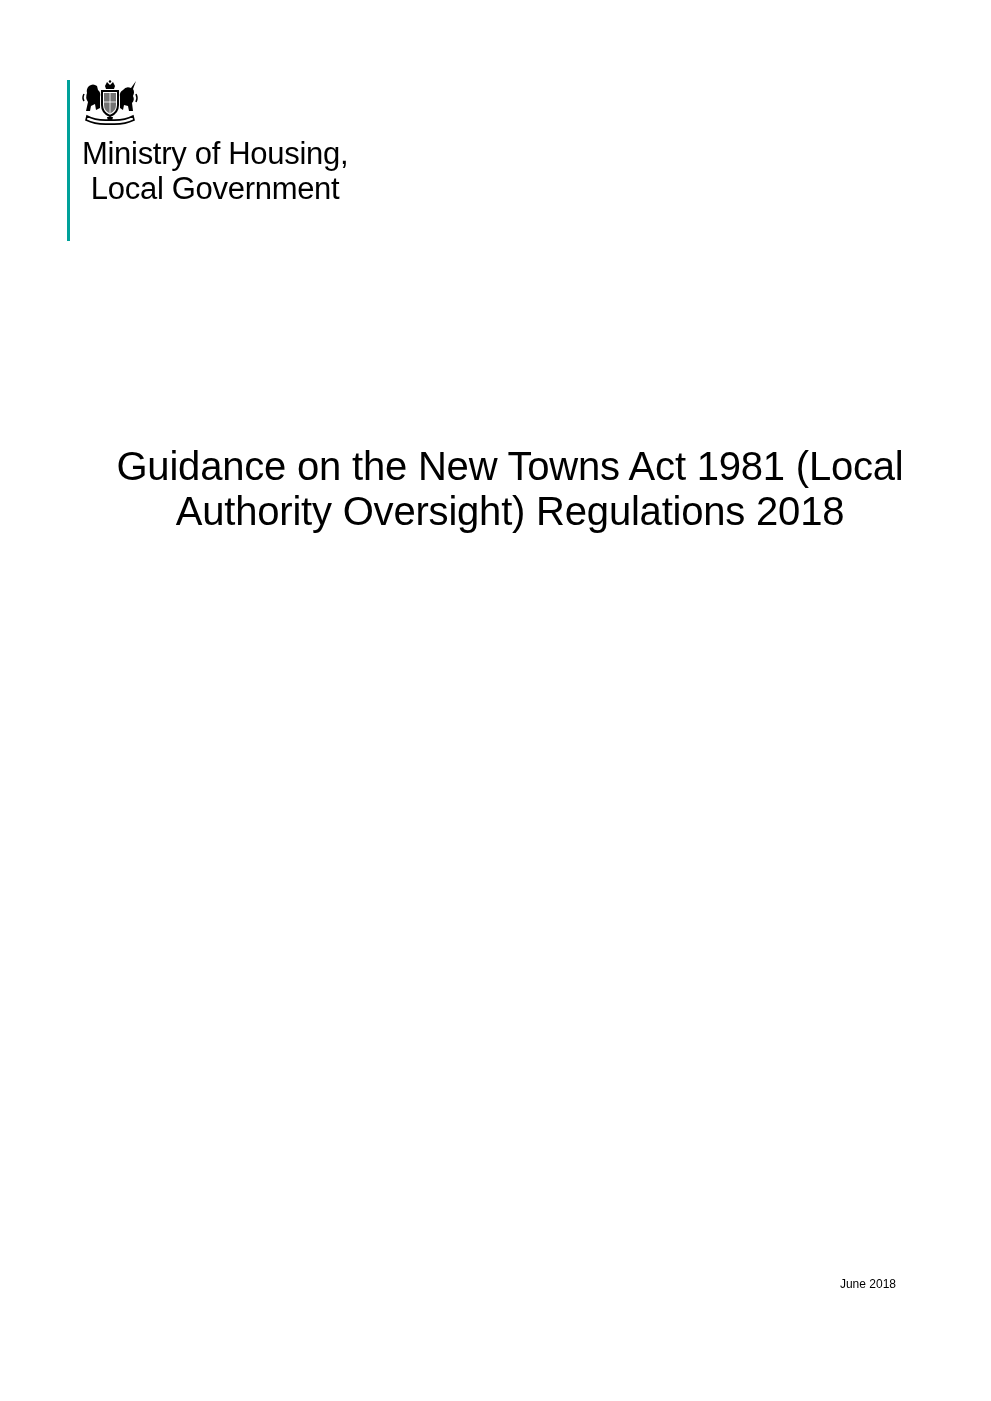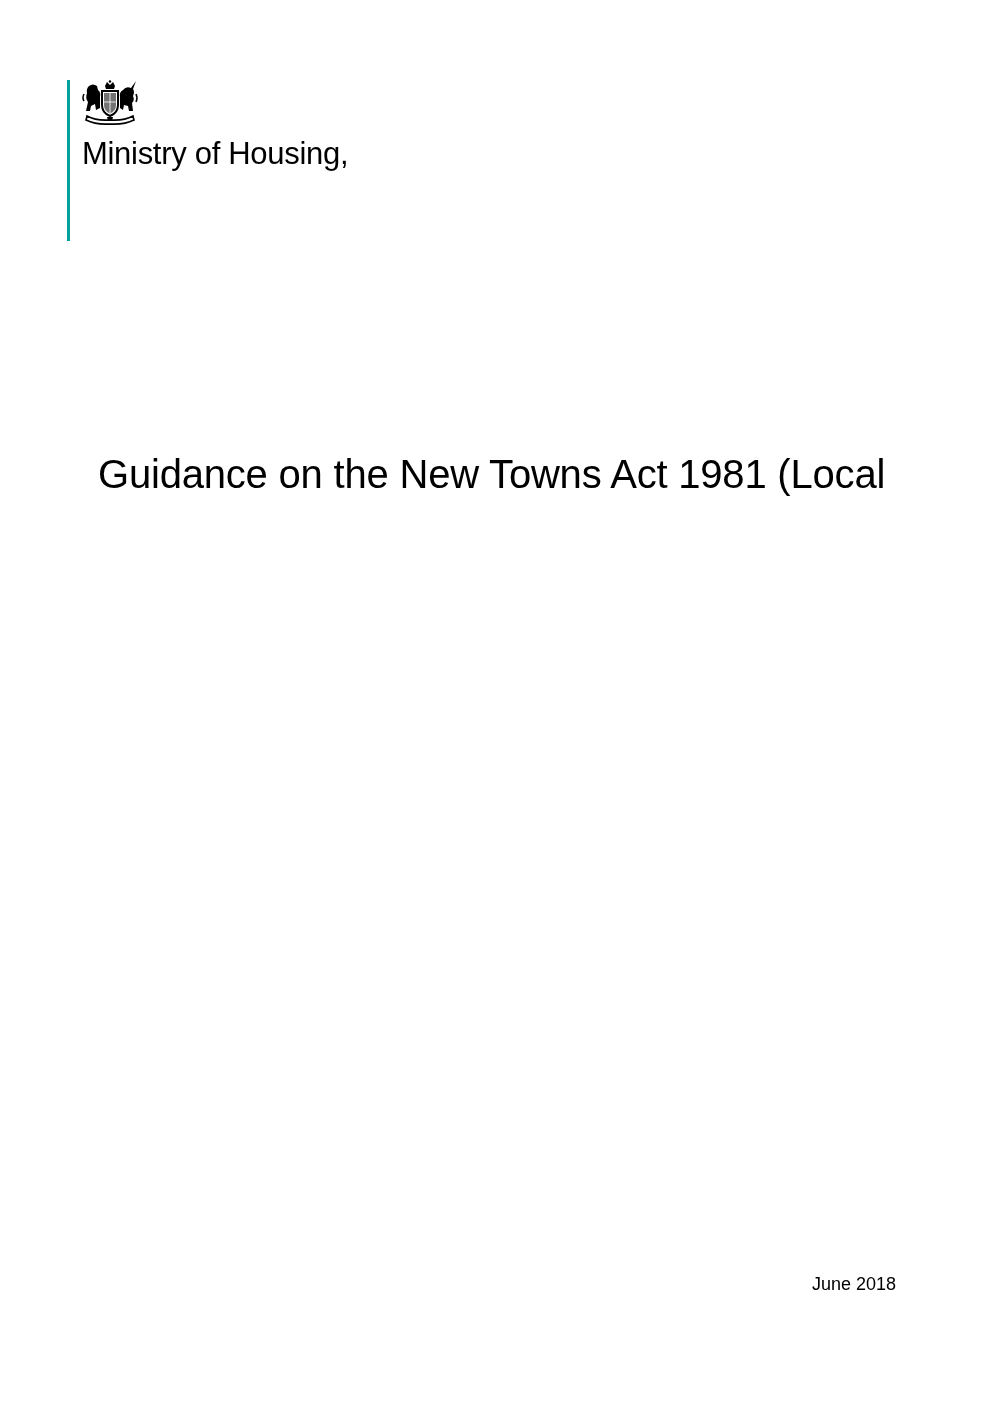--- a/index.html
+++ b/index.html
@@ -10,27 +10,28 @@
     .logo-block { position: absolute; left: 67px; top: 80px; }
     .logo-bar { position: absolute; left: 0; top: 0; width: 3px; height: 161px; }
     .crest { position: absolute; left: 14px; top: 0; width: 58px; height: 48px; }
     .org-name {
       position: absolute; left: 15px; top: 56px; font-size: 31px; line-height: 35px;
       white-space: nowrap; letter-spacing: -0.3px;
     }
     .org-name div { display: block; text-align: center; }
     .title {
       position: absolute; left: 90px; top: 444px; width: 840px;
-      font-size: 40px; line-height: 45px; font-weight: normal; margin: 8px;
+      font-size: 40px; line-height: 45px; font-weight: normal; margin: 0;
       letter-spacing: -0.2px;
+      text-align: center;
     }
     .title div { display: block; white-space: nowrap; }
     .footer {
       position: absolute; right: 95px; top: 1274px; text-align: right;
-      font-size: 18px; line-height: 21px;
+      font-size: 12px; line-height: 21px;
     }
   </style>
 </head>
 <body>
 
 <div class="logo-block">
   <div class="logo-bar" style="background:#00a19a;"></div>
   <svg class="crest" viewBox="0 0 58 48">
 
     <path d="M24 6 L26 2 L29 5 L32 2 L34 6 L33 9 L25 9 Z" fill="#000"></path>
@@ -45,22 +46,24 @@
     <path d="M3 14 Q1 18 3 21" stroke="#000" stroke-width="1.5" fill="none"></path>
 
     <path d="M50 8 L55 1 L52 9 Q54 12 52 16 Q54 20 51 23 L52 31 L48 31 L47 26 L43 25 L42 30 L39 28 L39 17 Q38 12 42 10 Q45 6 50 8 Z" fill="#000"></path>
     <path d="M55 14 Q57 18 55 22" stroke="#000" stroke-width="1.5" fill="none"></path>
 
     <path d="M6 36 Q15 41 29 40 Q43 41 52 36 L53 40 Q43 45 29 44 Q15 45 5 40 Z" fill="none" stroke="#000" stroke-width="1.6"></path>
     <path d="M26 37 L32 37 L31 41 L27 41 Z" fill="#000"></path>
   </svg>
   <div class="org-name">
     <div>Ministry of Housing,</div>
+    <div>Local Government</div>
   </div>
 </div>
 
 <h1 class="title">
   <div>Guidance on the New Towns Act 1981 (Local</div>
+  <div>Authority Oversight) Regulations 2018</div>
 </h1>
 
 <div class="footer">
   <div>June 2018</div>
 </div>
 
 </body></html>

